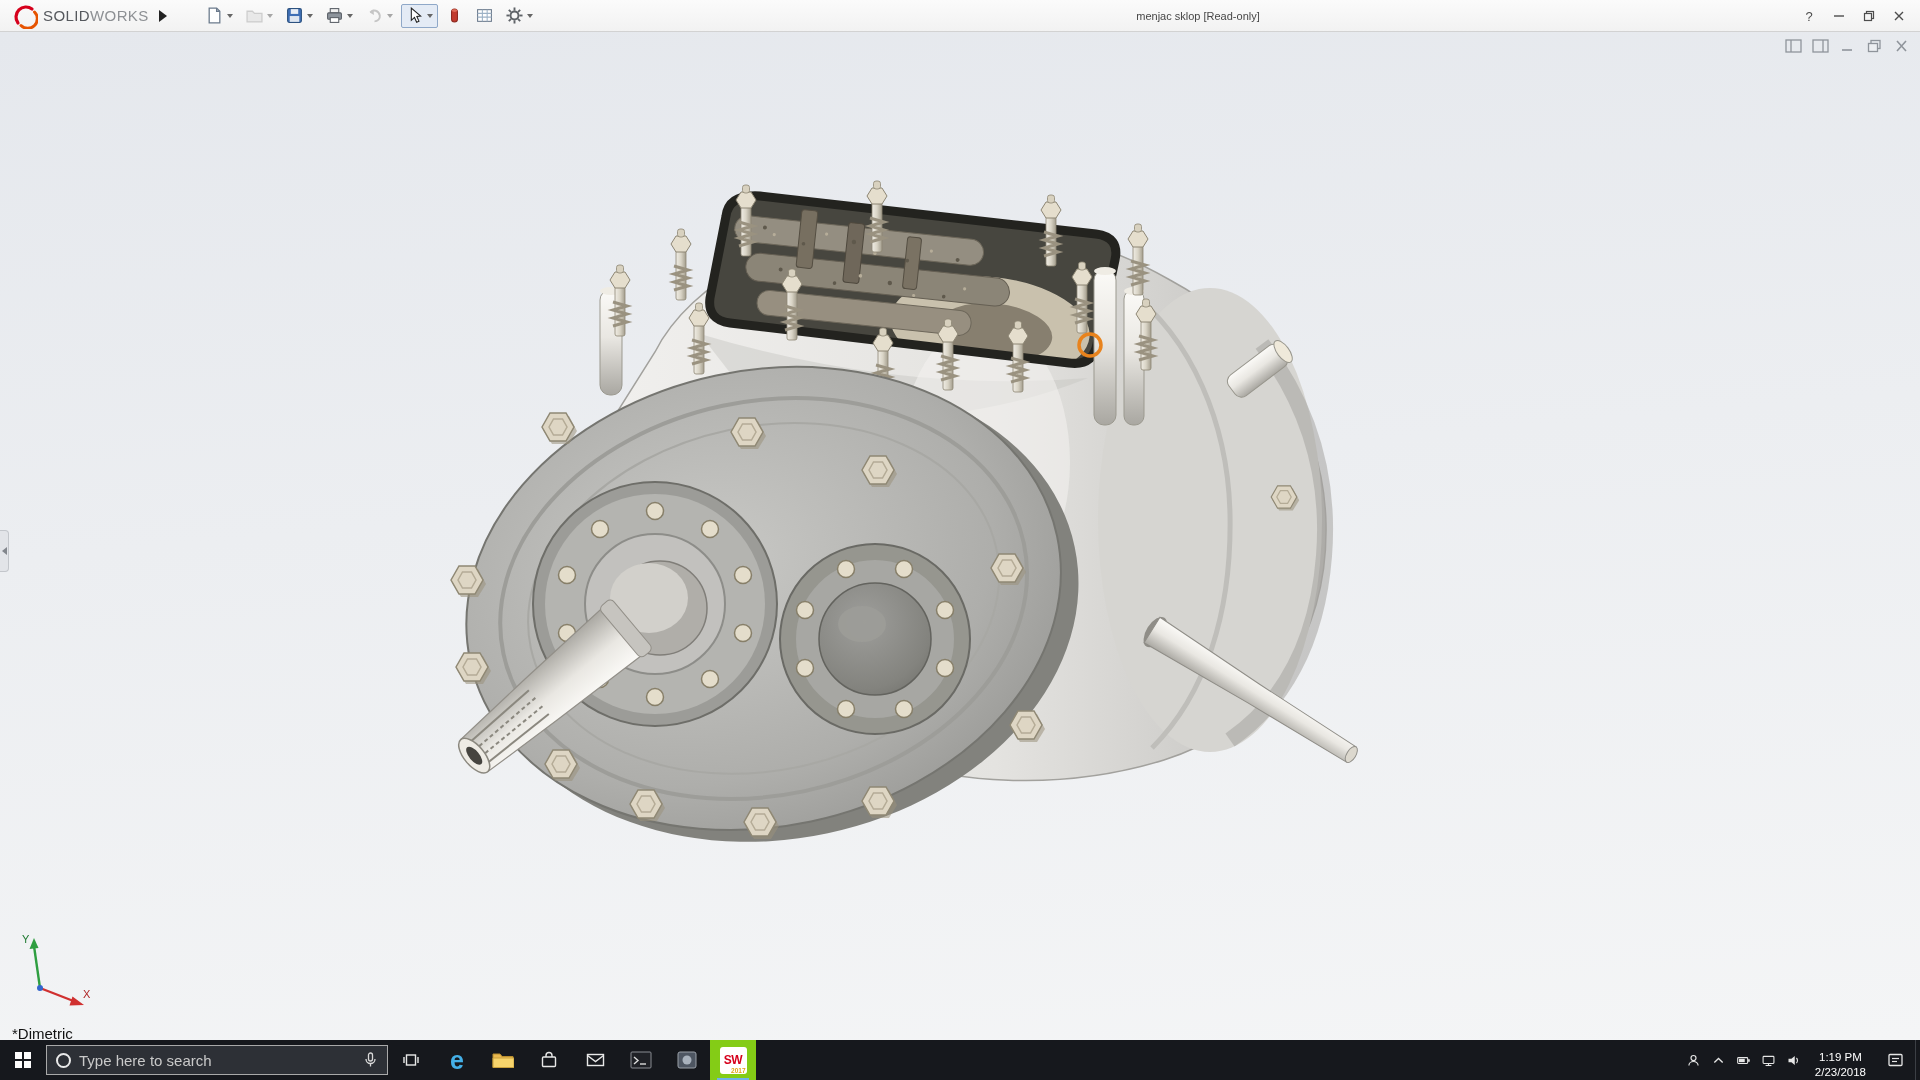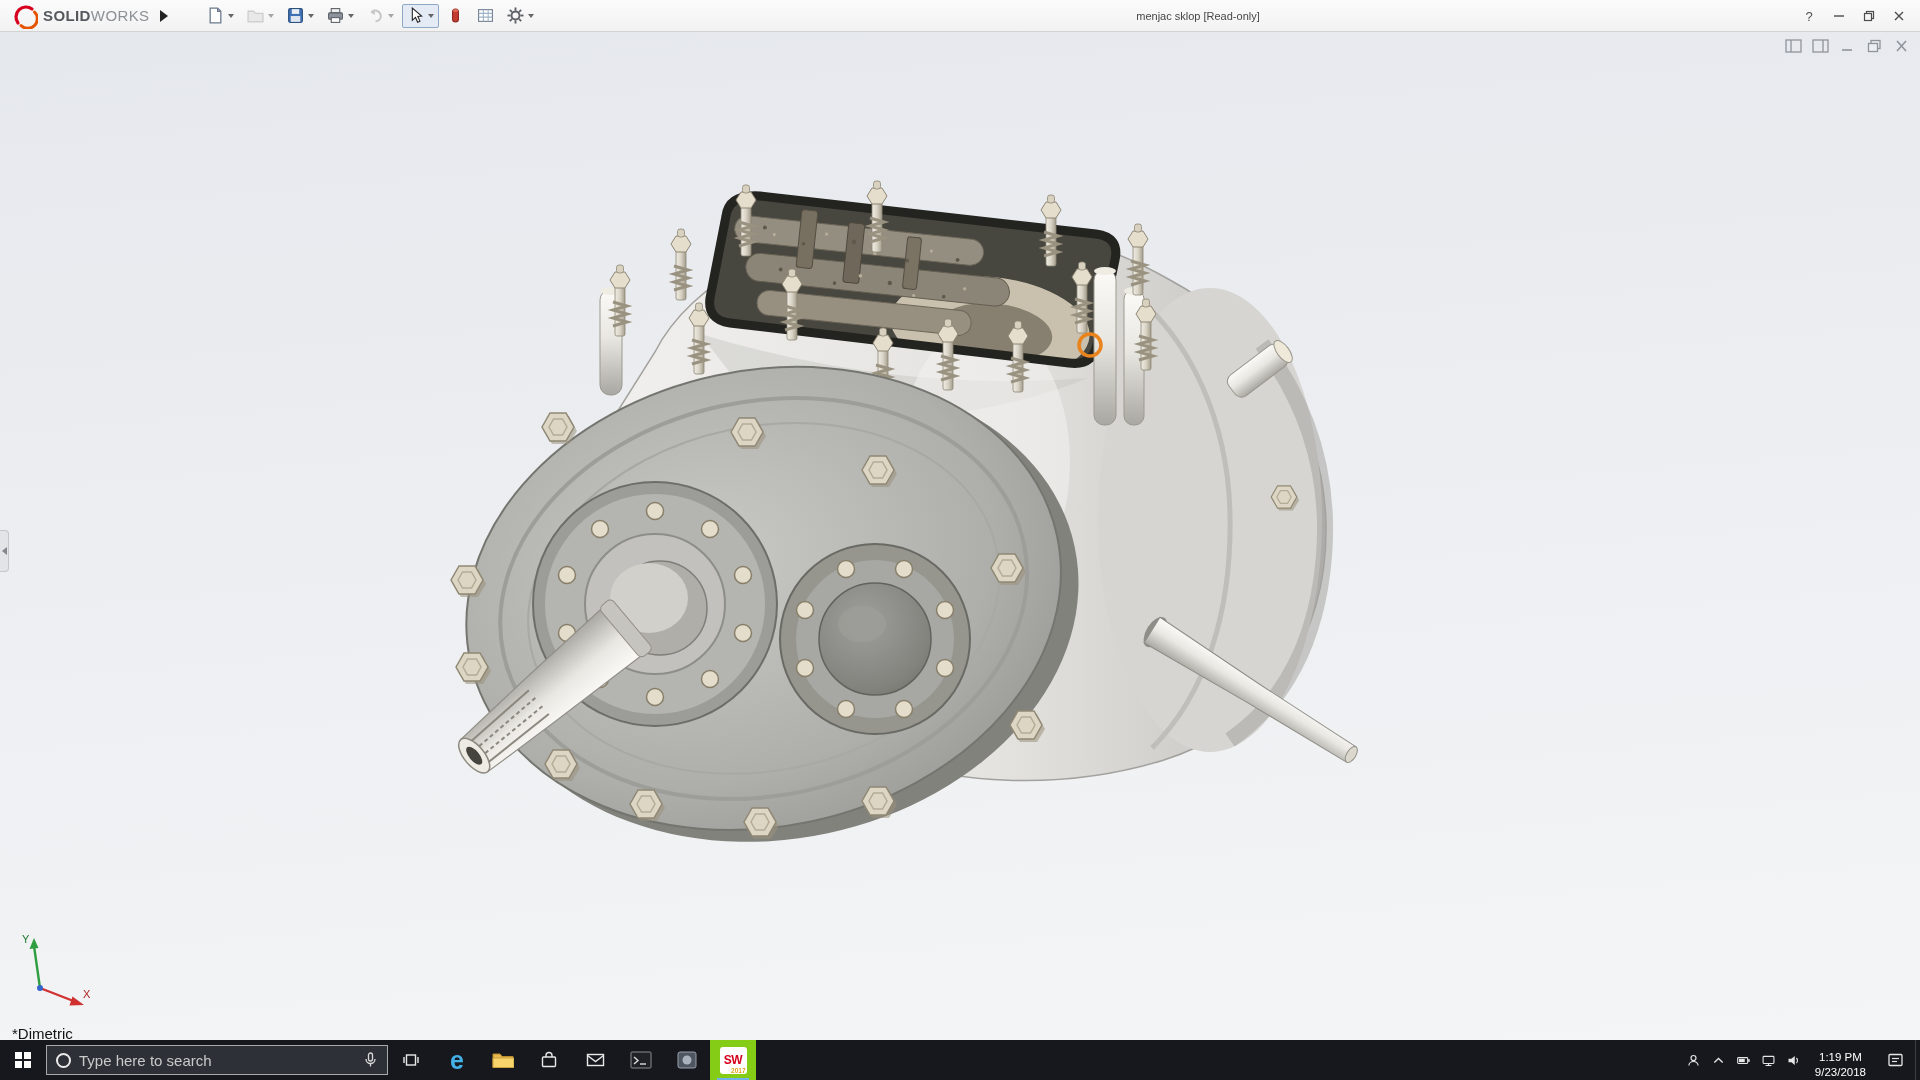--- a/index.html
+++ b/index.html
@@ -5,21 +5,21 @@
   * { margin:0; padding:0; box-sizing:border-box; }
   html,body { width:1920px; height:1080px; overflow:hidden;
     font-family:"Liberation Sans","DejaVu Sans",sans-serif; background:#eceef1; }
 
   
   .titlebar { position:absolute; top:0; left:0; right:0; height:32px;
     background:linear-gradient(180deg,#fbfbfb,#f2f2f2); border-bottom:1px solid #d2d2d2;
     display:flex; align-items:center; }
   .logo { display:flex; align-items:center; gap:5px; margin-left:12px; }
   .brand { font-size:15px; letter-spacing:.4px; color:#5d6065; }
-  .brand b { font-weight:700; color:#55585d; }
+  .brand b { font-weight:400; color:#55585d; }
   .brand span { font-weight:400; color:#8d9094; }
   .flyout { margin-left:10px; width:0; height:0; border-left:8px solid #222;
     border-top:6px solid transparent; border-bottom:6px solid transparent; cursor:pointer; }
   .toolbar { display:flex; align-items:center; margin-left:34px; gap:3px; }
   .tbtn { height:24px; padding:0 4px; display:flex; align-items:center; gap:2px;
     border:1px solid transparent; border-radius:2px; }
   .tbtn.active { border:1px solid #8fa8c8; background:#e4ebf5; }
   .tbtn.disabled { opacity:.55; }
   .caret { width:0; height:0; border-top:4px solid #666;
     border-left:3.5px solid transparent; border-right:3.5px solid transparent; margin-left:2px; }
@@ -530,21 +530,21 @@
       </svg>
     </div>
     <div class="tray-icon">
       <svg viewBox="0 0 18 18">
         <polygon points="3,7 6.5,7 10.5,3.5 10.5,14.5 6.5,11 3,11" fill="#e6e6e6"></polygon>
         <path d="M12.5 6 a4.2 4.2 0 0 1 0 6" fill="none" stroke="#e6e6e6" stroke-width="1.3"></path>
       </svg>
     </div>
     <div class="clock">
       <div>1:19 PM</div>
-      <div>9/23/2018</div>
+      <div>2/23/2018</div>
     </div>
     <div class="action">
       <svg width="17" height="17" viewBox="0 0 17 17">
         <rect x="2" y="2.5" width="13" height="11" rx="1" fill="none" stroke="#e6e6e6" stroke-width="1.3"></rect>
         <line x1="5" y1="6.5" x2="12" y2="6.5" stroke="#e6e6e6" stroke-width="1.2"></line>
         <line x1="5" y1="9.5" x2="10" y2="9.5" stroke="#e6e6e6" stroke-width="1.2"></line>
       </svg>
     </div>
     <div class="show-desktop"></div>
   </div>

